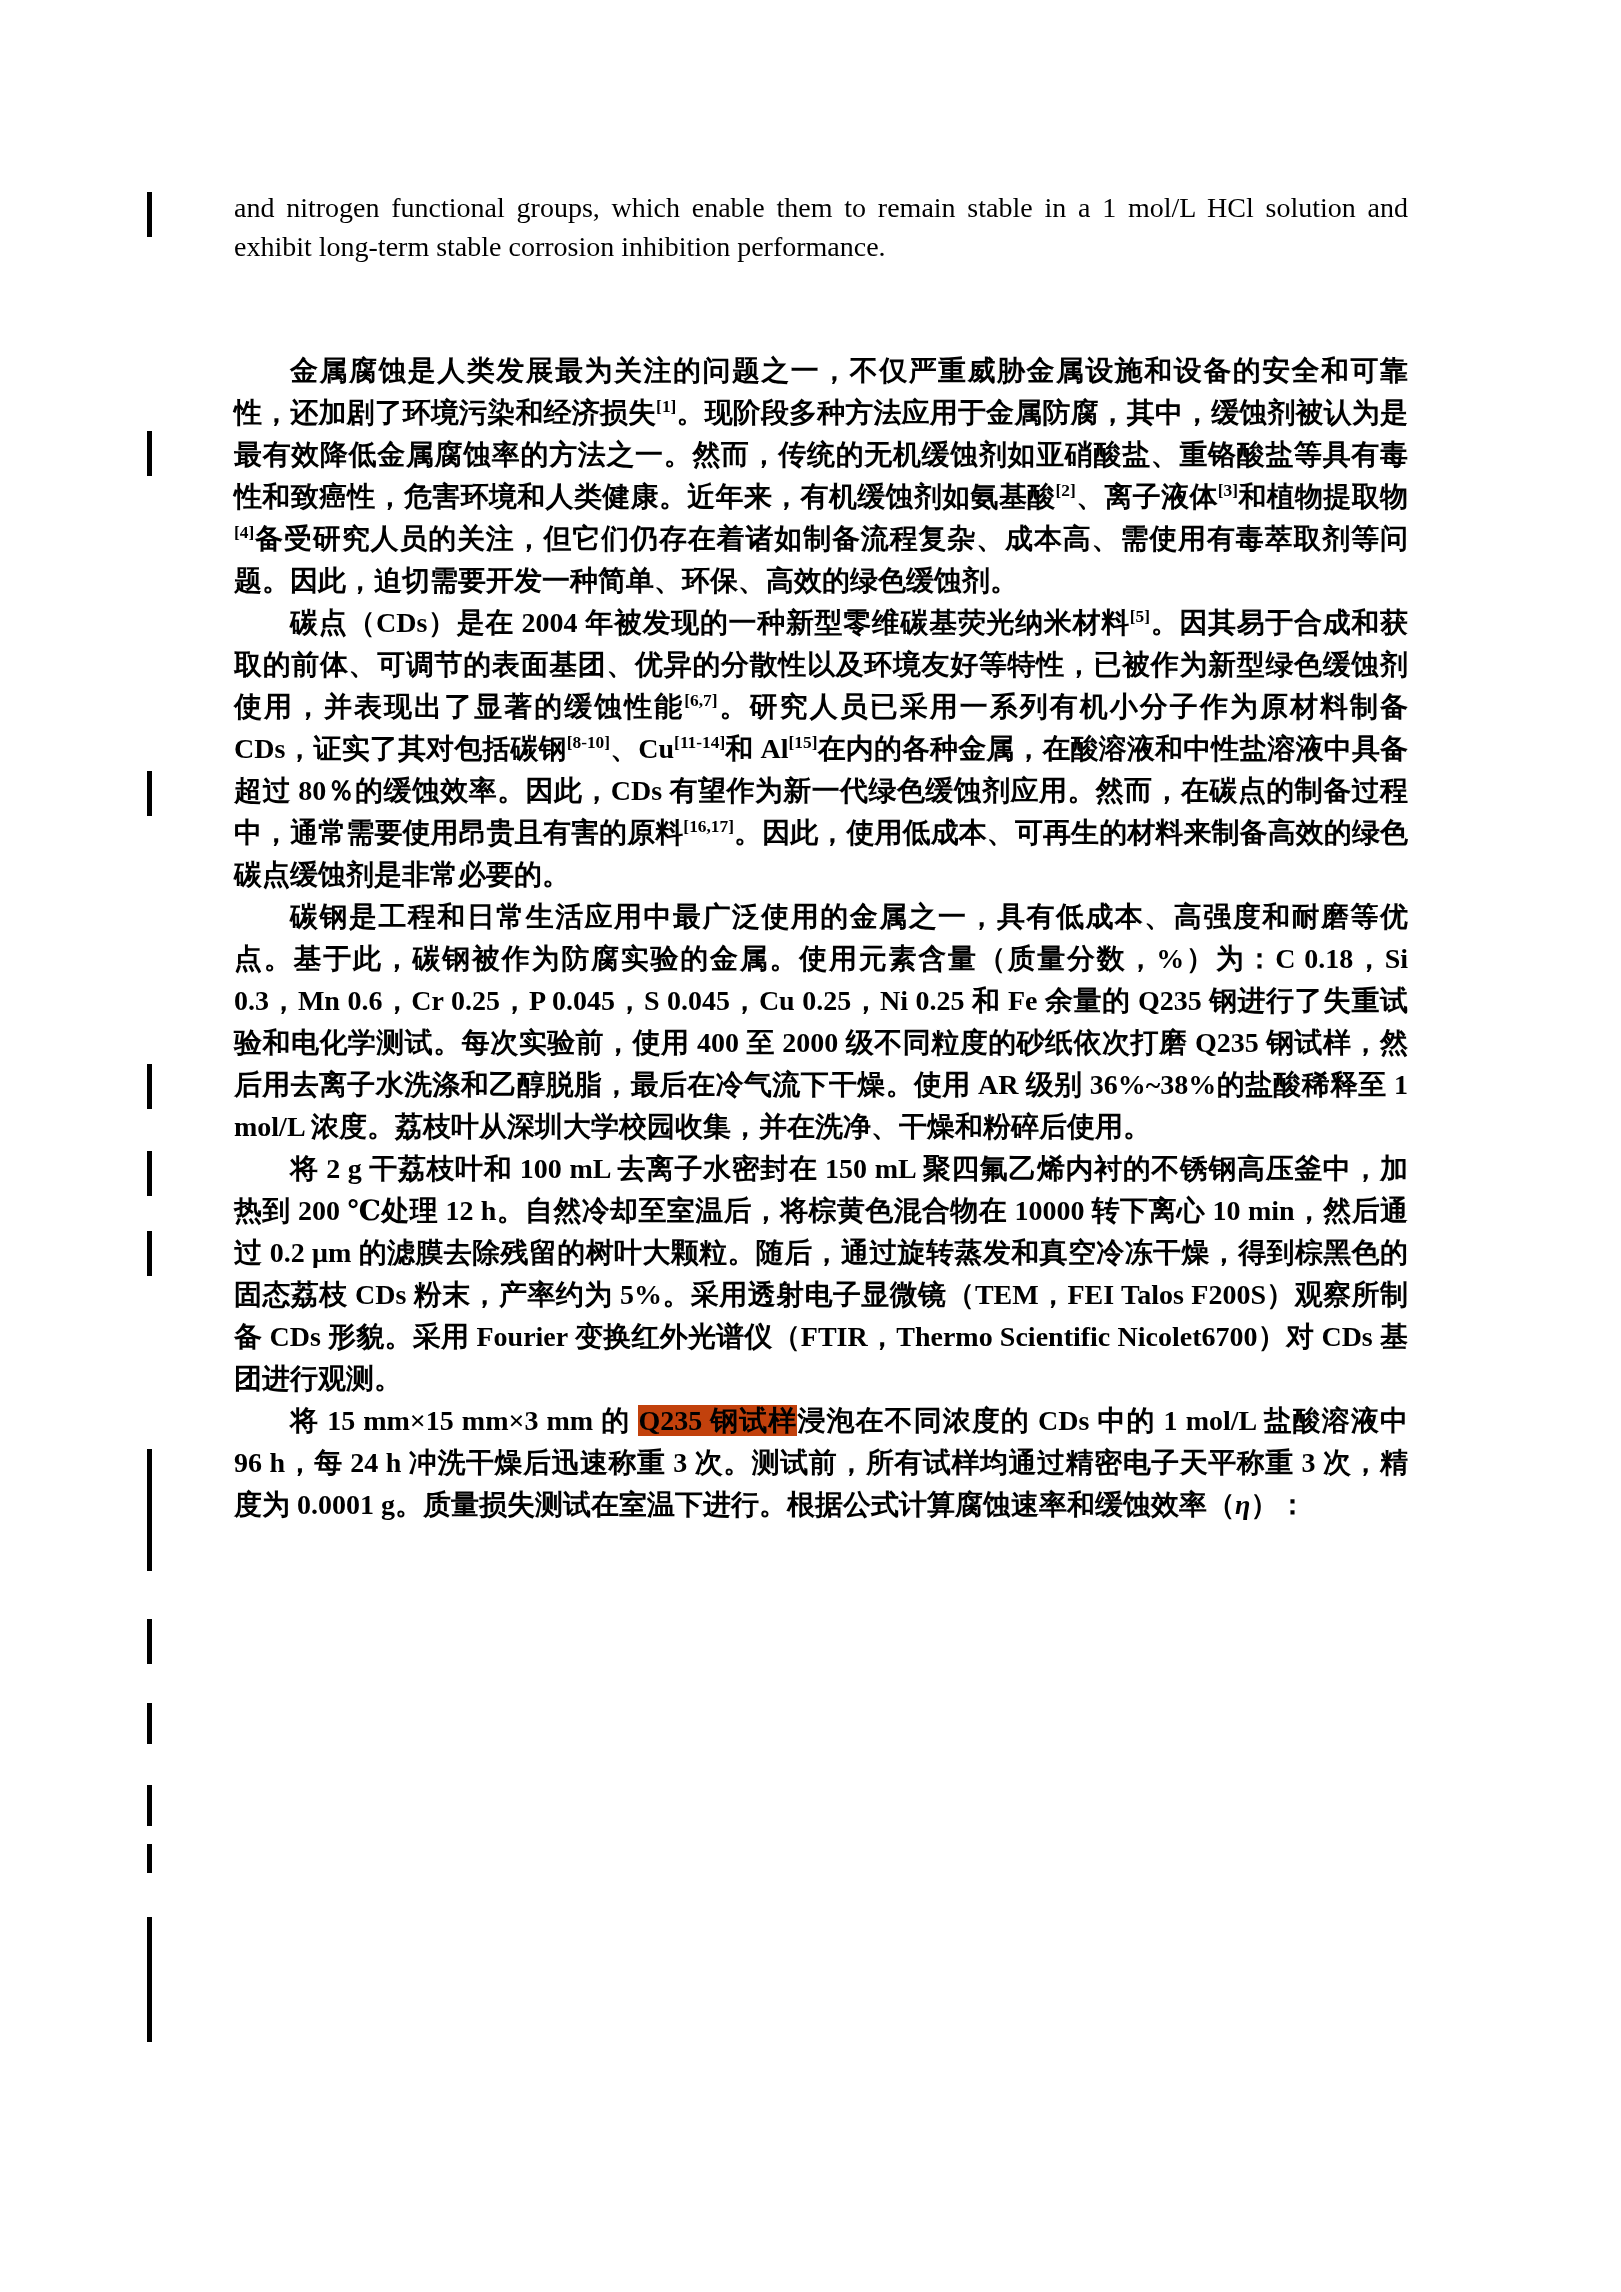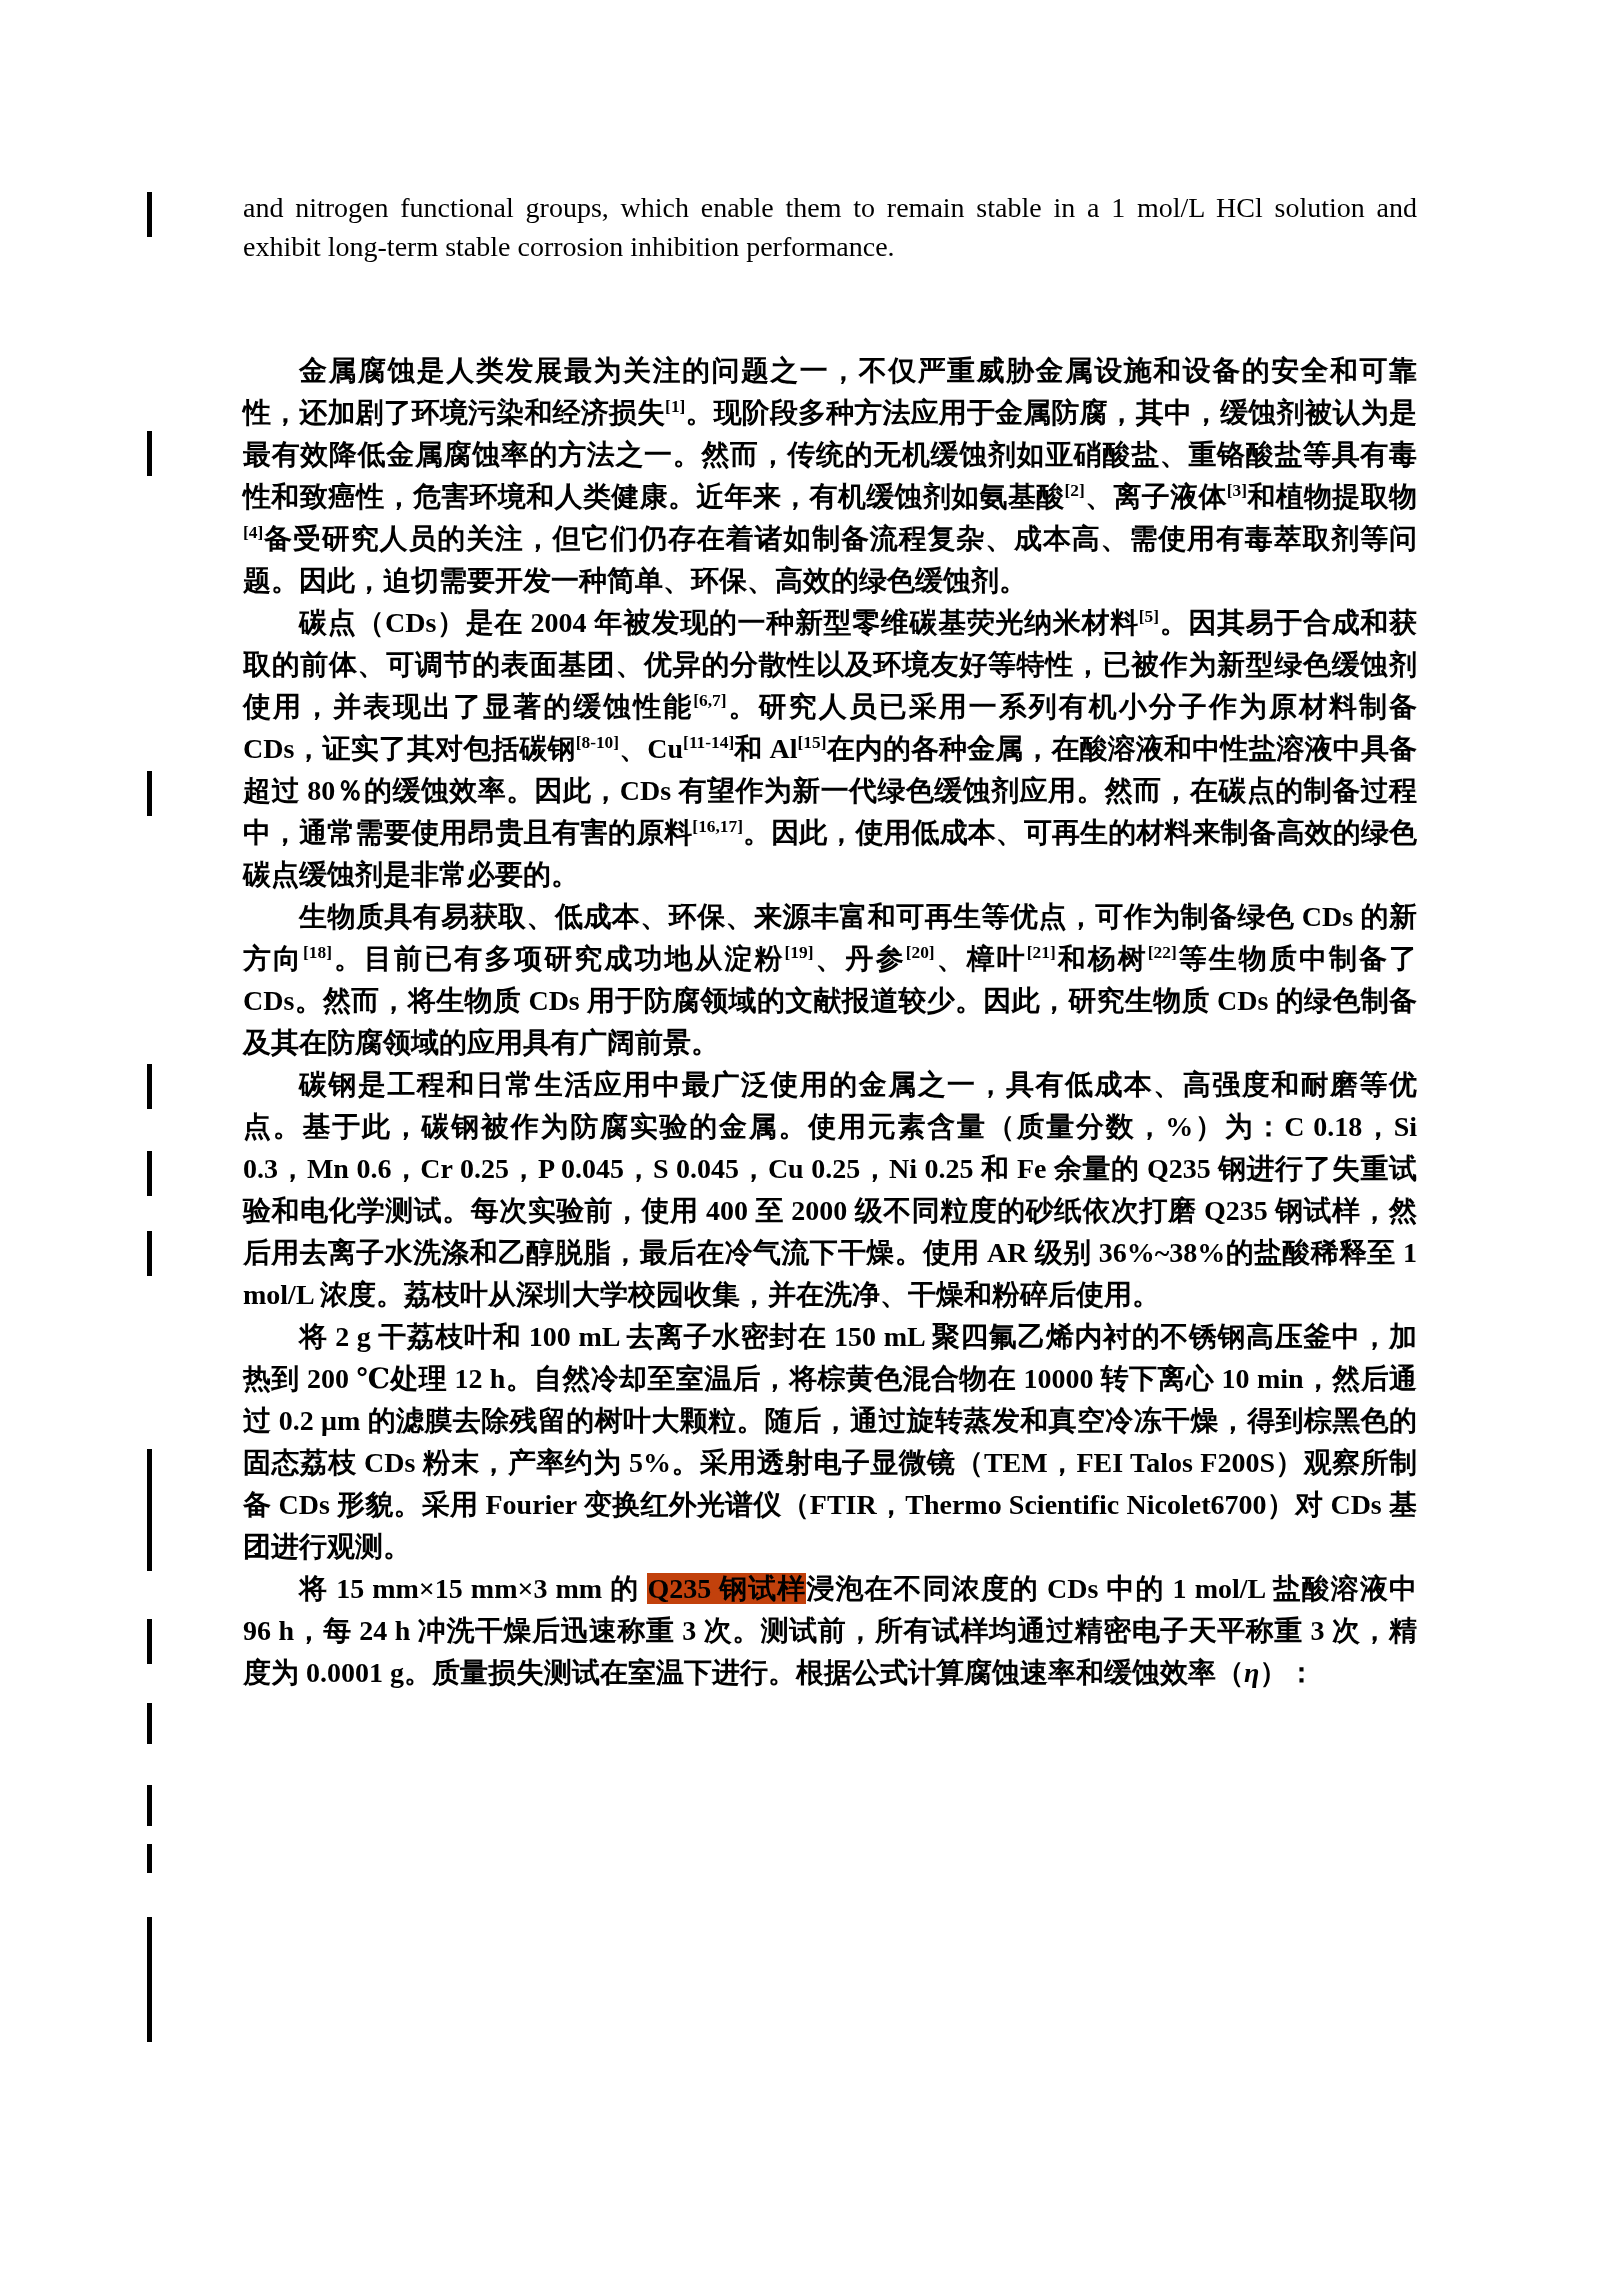--- a/index.html
+++ b/index.html
@@ -7,21 +7,21 @@
     position: relative;
     width: 1621px;
     height: 2293px;
     margin: 0 auto;
     background: #ffffff;
     color: #000;
     overflow: hidden;
   }
   .content {
     position: absolute;
-    left: 243px;
+    left: 234px;
     top: 188px;
     width: 1174px;
   }
   .abstract-en {
     font-family: "Liberation Serif", "DejaVu Serif", serif;
     font-size: 28px;
     line-height: 39px;
     text-align: justify;
   }
   .abstract-en p { margin: 0; }
@@ -62,21 +62,20 @@
 <div class="page">
   <div class="content">
 
     <div class="abstract-en">
       <p>and nitrogen functional groups, which enable them to remain stable in a 1 mol/L HCl solution and exhibit long-term stable corrosion inhibition performance.</p>
     </div>
 
     <div class="body-cn">
       <p>金属腐蚀是人类发展最为关注的问题之一，不仅严重威胁金属设施和设备的安全和可靠性，还加剧了环境污染和经济损失<sup class="ref">[1]</sup>。现阶段多种方法应用于金属防腐，其中，缓蚀剂被认为是最有效降低金属腐蚀率的方法之一。然而，传统的无机缓蚀剂如亚硝酸盐、重铬酸盐等具有毒性和致癌性，危害环境和人类健康。近年来，有机缓蚀剂如氨基酸<sup class="ref">[2]</sup>、离子液体<sup class="ref">[3]</sup>和植物提取物<sup class="ref">[4]</sup>备受研究人员的关注，但它们仍存在着诸如制备流程复杂、成本高、需使用有毒萃取剂等问题。因此，迫切需要开发一种简单、环保、高效的绿色缓蚀剂。</p>
       <p>碳点（CDs）是在 2004 年被发现的一种新型零维碳基荧光纳米材料<sup class="ref">[5]</sup>。因其易于合成和获取的前体、可调节的表面基团、优异的分散性以及环境友好等特性，已被作为新型绿色缓蚀剂使用，并表现出了显著的缓蚀性能<sup class="ref">[6,7]</sup>。研究人员已采用一系列有机小分子作为原材料制备 CDs，证实了其对包括碳钢<sup class="ref">[8-10]</sup>、Cu<sup class="ref">[11-14]</sup>和 Al<sup class="ref">[15]</sup>在内的各种金属，在酸溶液和中性盐溶液中具备超过 80％的缓蚀效率。因此，CDs 有望作为新一代绿色缓蚀剂应用。然而，在碳点的制备过程中，通常需要使用昂贵且有害的原料<sup class="ref">[16,17]</sup>。因此，使用低成本、可再生的材料来制备高效的绿色碳点缓蚀剂是非常必要的。</p>
-      <p>生物质具有易获取、低成本、环保、来源丰富和可再生等优点，可作为制备绿色 CDs 的新方向<sup class="ref">[18]</sup>。目前已有多项研究成功地从淀粉<sup class="ref">[19]</sup>、丹参<sup class="ref">[20]</sup>、樟叶<sup class="ref">[21]</sup>和杨树<sup class="ref">[22]</sup>等生物质中制备了 CDs。然而，将生物质 CDs 用于防腐领域的文献报道较少。因此，研究生物质 CDs 的绿色制备及其在防腐领域的应用具有广阔前景。</p>
 
 
       <p>碳钢是工程和日常生活应用中最广泛使用的金属之一，具有低成本、高强度和耐磨等优点。基于此，碳钢被作为防腐实验的金属。使用元素含量（质量分数，%）为：C 0.18，Si 0.3，Mn 0.6，Cr 0.25，P 0.045，S 0.045，Cu 0.25，Ni 0.25 和 Fe 余量的 Q235 钢进行了失重试验和电化学测试。每次实验前，使用 400 至 2000 级不同粒度的砂纸依次打磨 Q235 钢试样，然后用去离子水洗涤和乙醇脱脂，最后在冷气流下干燥。使用 AR 级别 36%~38%的盐酸稀释至 1 mol/L 浓度。荔枝叶从深圳大学校园收集，并在洗净、干燥和粉碎后使用。</p>
       <p>将 2 g 干荔枝叶和 100 mL 去离子水密封在 150 mL 聚四氟乙烯内衬的不锈钢高压釜中，加热到 200 ℃处理 12 h。自然冷却至室温后，将棕黄色混合物在 10000 转下离心 10 min，然后通过 0.2 μm 的滤膜去除残留的树叶大颗粒。随后，通过旋转蒸发和真空冷冻干燥，得到棕黑色的固态荔枝 CDs 粉末，产率约为 5%。采用透射电子显微镜（TEM，FEI Talos F200S）观察所制备 CDs 形貌。采用 Fourier 变换红外光谱仪（FTIR，Thermo Scientific Nicolet6700）对 CDs 基团进行观测。</p>
       <p>将 15 mm×15 mm×3 mm 的 <span class="hl">Q235 钢试样</span>浸泡在不同浓度的 CDs 中的 1 mol/L 盐酸溶液中 96 h，每 24 h 冲洗干燥后迅速称重 3 次。测试前，所有试样均通过精密电子天平称重 3 次，精度为 0.0001 g。质量损失测试在室温下进行。根据公式计算腐蚀速率和缓蚀效率（<i>η</i>）：</p>
     </div>
 
   </div>
 <div class="change-bar" style="top: 192px; height: 45px;"></div>
     <div class="change-bar" style="top: 431px; height: 45px;"></div>

